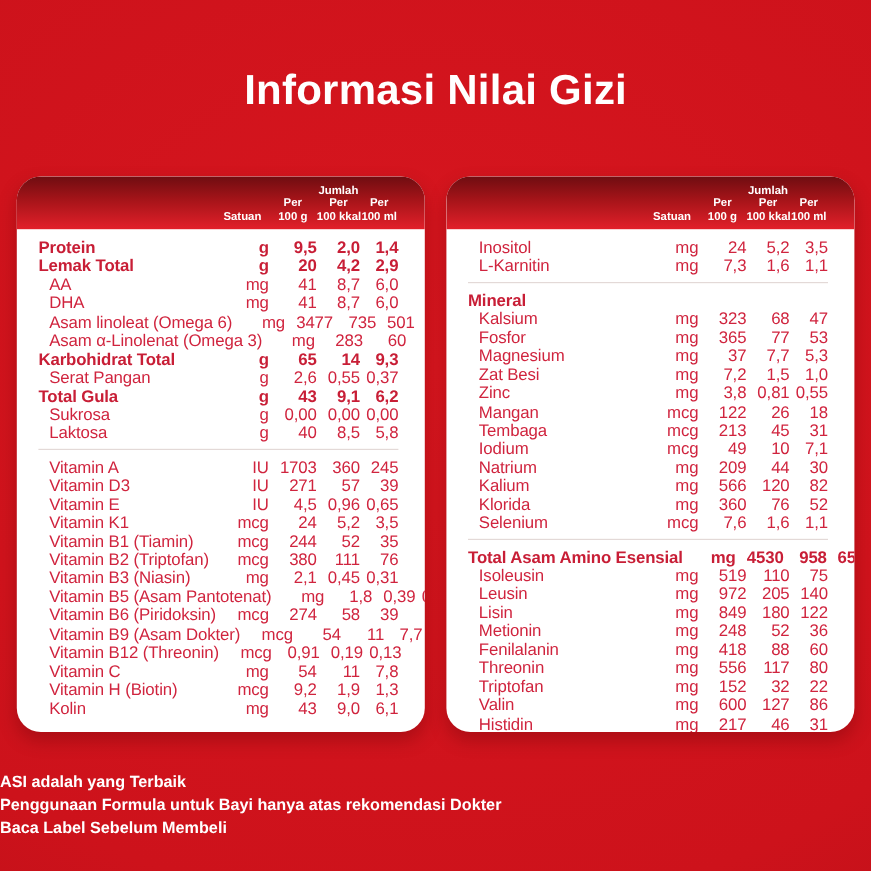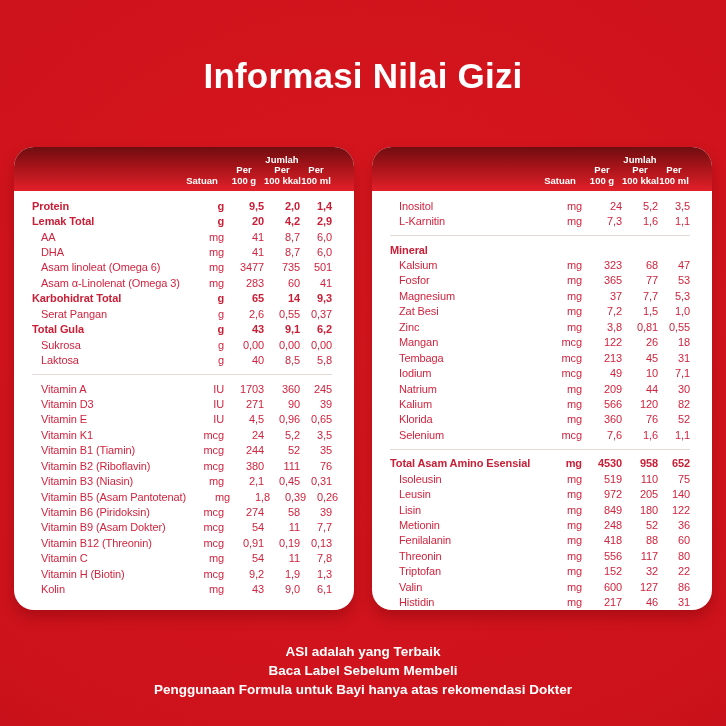--- a/index.html
+++ b/index.html
@@ -28,30 +28,30 @@
     background:linear-gradient(to bottom, #6f0d11 0%, #a61419 45%, #e2202a 100%);
     display:grid;grid-template-columns:1fr 44px 40px 36px 32px;
     padding:0 22px 5px 18px;align-items:end;
     color:#ffffff;font-size:9.5px;line-height:10.5px;font-weight:bold;
   }
   .hcol{text-align:center;white-space:pre;}
   .pbody{padding:7px 22px 0 18px;}
   .row{
     display:grid;grid-template-columns:1fr 44px 40px 36px 32px;
     height:15.45px;align-items:center;
-    font-size:11px;color:#d0243e;letter-spacing:-0.1px;
+    font-size:14px;color:#d0243e;letter-spacing:-0.1px;
   }
   .row .lbl{text-align:left;white-space:nowrap;overflow:visible;}
   .row .num{text-align:right;white-space:nowrap;}
   .row.bold{font-weight:bold;color:#c81e36;}
   .row.indent .lbl{padding-left:9px;}
   .divider{height:1px;background:#e3d9d7;margin:6px 0;}
   .footer{
     position:absolute;top:642px;left:0;width:726px;
-    text-align:center;color:#ffffff;font-size:13.5px;font-weight:bold;
+    color:#ffffff;font-size:13.5px;font-weight:bold;
     line-height:19px;
   }
 </style>
 </head>
 <body>
 
 <div class="page">
   <h1 class="title">Informasi Nilai Gizi</h1>
   <div class="panels" id="panels">
       <div class="panel">
@@ -149,21 +149,21 @@
             <div class="lbl">Vitamin A</div>
             <div class="num">IU</div>
             <div class="num">1703</div>
             <div class="num">360</div>
             <div class="num">245</div>
           </div>
           <div class="row indent">
             <div class="lbl">Vitamin D3</div>
             <div class="num">IU</div>
             <div class="num">271</div>
-            <div class="num">90</div>
+            <div class="num">57</div>
             <div class="num">39</div>
           </div>
           <div class="row indent">
             <div class="lbl">Vitamin E</div>
             <div class="num">IU</div>
             <div class="num">4,5</div>
             <div class="num">0,96</div>
             <div class="num">0,65</div>
           </div>
           <div class="row indent">
@@ -174,21 +174,21 @@
             <div class="num">3,5</div>
           </div>
           <div class="row indent">
             <div class="lbl">Vitamin B1 (Tiamin)</div>
             <div class="num">mcg</div>
             <div class="num">244</div>
             <div class="num">52</div>
             <div class="num">35</div>
           </div>
           <div class="row indent">
-            <div class="lbl">Vitamin B2 (Riboflavin)</div>
+            <div class="lbl">Vitamin B2 (Triptofan)</div>
             <div class="num">mcg</div>
             <div class="num">380</div>
             <div class="num">111</div>
             <div class="num">76</div>
           </div>
           <div class="row indent">
             <div class="lbl">Vitamin B3 (Niasin)</div>
             <div class="num">mg</div>
             <div class="num">2,1</div>
             <div class="num">0,45</div>
@@ -429,16 +429,16 @@
             <div class="num">mg</div>
             <div class="num">217</div>
             <div class="num">46</div>
             <div class="num">31</div>
           </div>
         </div>
       </div>
     </div>
   <div class="footer">
     <div>ASI adalah yang Terbaik</div>
+    <div>Penggunaan Formula untuk Bayi hanya atas rekomendasi Dokter</div>
     <div>Baca Label Sebelum Membeli</div>
-    <div>Penggunaan Formula untuk Bayi hanya atas rekomendasi Dokter</div>
   </div>
 </div>
 
 </body></html>

